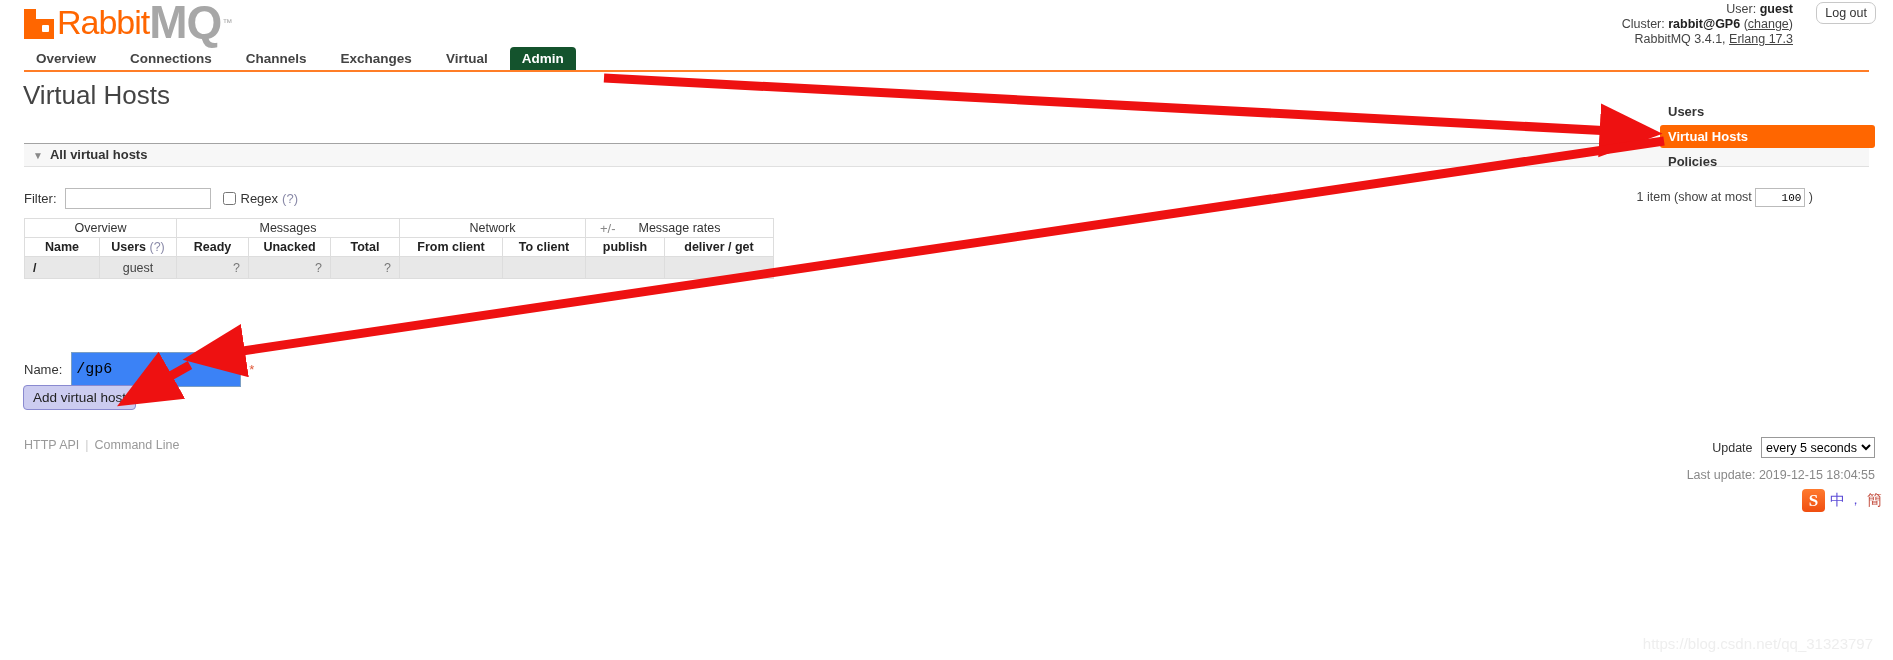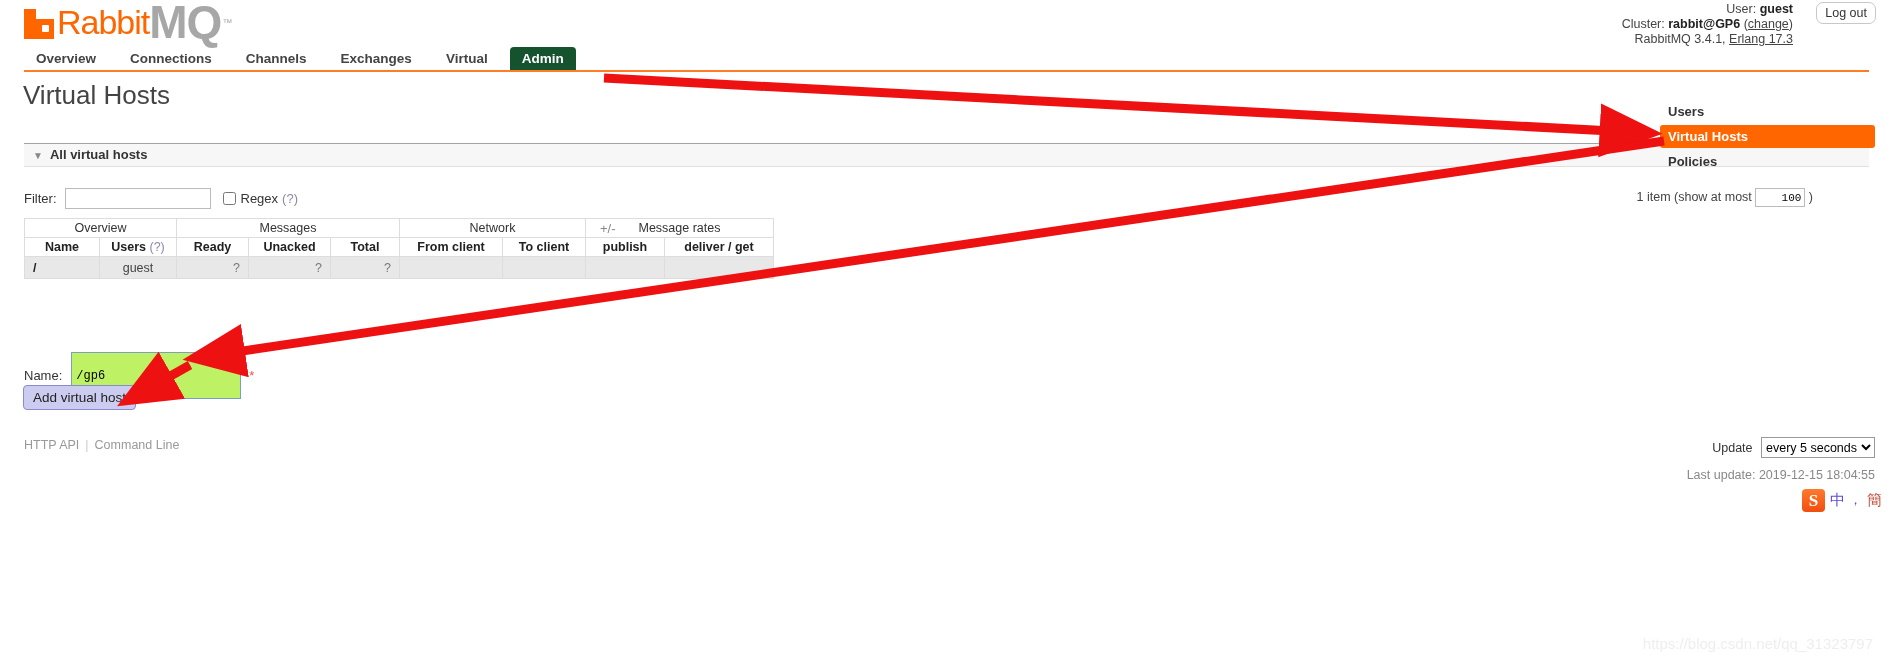--- a/index.html
+++ b/index.html
@@ -70,22 +70,22 @@
                 font-size:12.5px;color:#444;white-space:nowrap;height:17px;}
   table.list td.name{font-weight:bold;color:#222;text-align:left;}
   table.list td.ctr{text-align:center;}
   table.list td.r{text-align:right;color:#777;}
   th .q{color:#8a8aa8;font-weight:normal;}
   .plusminus{position:absolute;left:600px;top:221px;color:#888;font-size:13px;}
 
   
   .frm{position:absolute;left:24px;top:352px;display:flex;align-items:center;font-size:13px;}
   .frm label{margin-right:9px;color:#333;}
-  .frm input.nm{width:160px;height:17px;border:1px solid #7a9ec4;background:#bef264;
-                font-family:"Liberation Mono","DejaVu Sans Mono",monospace;font-size:12px;padding:14px 4px;}
+  .frm input.nm{width:160px;height:17px;border:1px solid #7a9ec4;background:#3b82f6;
+                font-family:"Liberation Mono","DejaVu Sans Mono",monospace;font-size:15px;padding:8px 4px;}
   .frm .star{color:#e05a3a;margin-left:8px;font-size:13px;}
   .addbtn{position:absolute;left:23px;top:385px;background:#ccccf0;border:1px solid #8a8ad0;
           border-radius:4px;padding:4px 9px;font-size:13.5px;color:#222;cursor:pointer;
           font-family:"Liberation Sans",sans-serif;}
 
   
   .side{position:absolute;left:1660px;top:100px;width:215px;}
   .side div.it{font-size:13px;font-weight:bold;color:#333;padding:4px 8px;border-radius:3px;
                margin-bottom:2px;cursor:pointer;}
   .side div.it.sel{background:#f60;color:#fff;}

